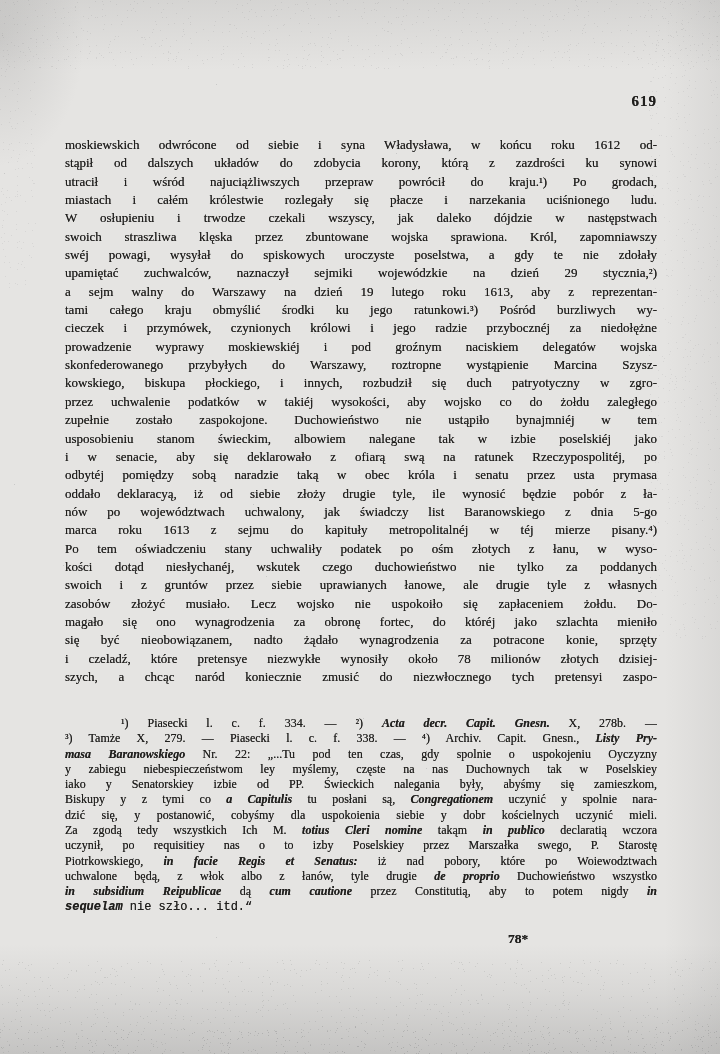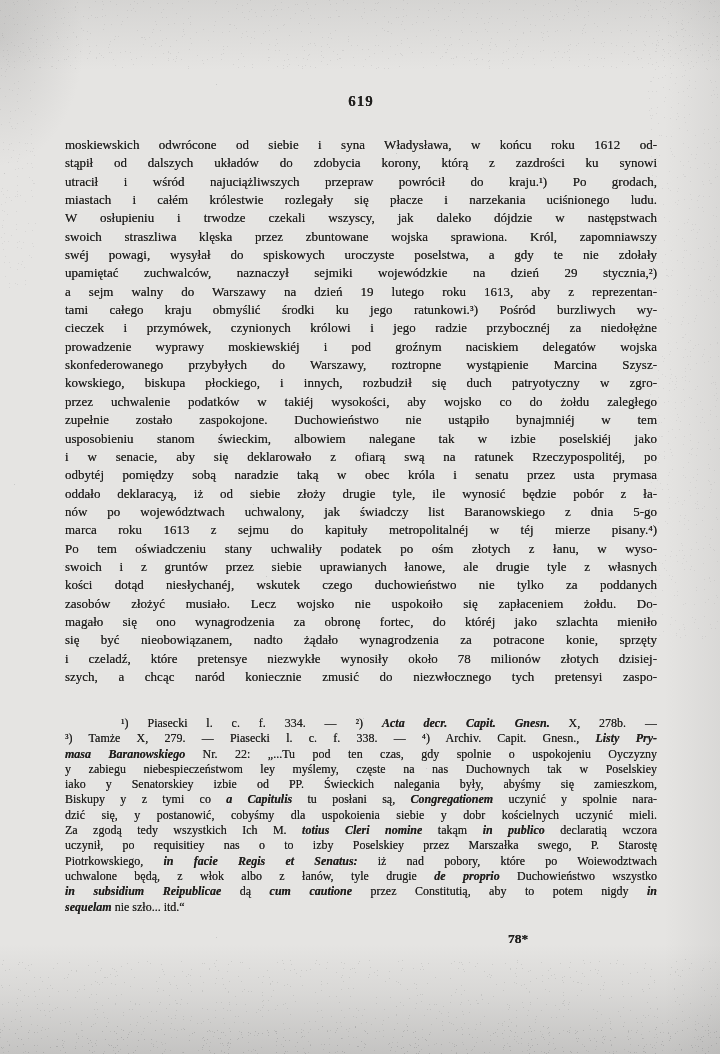--- a/index.html
+++ b/index.html
@@ -21,21 +21,21 @@
     background:
       linear-gradient(180deg, rgba(130,130,130,0.16) 0px, rgba(130,130,130,0) 70px),
       linear-gradient(0deg, rgba(120,120,120,0.30) 0px, rgba(125,125,125,0.12) 60px, rgba(125,125,125,0) 110px),
       linear-gradient(270deg, rgba(130,130,130,0.12) 0px, rgba(130,130,130,0) 55px),
       radial-gradient(120px 180px at 0px 40px, rgba(120,120,120,0.20), rgba(120,120,120,0) 70%);
   }
   .noise-svg { position: absolute; inset: 0; pointer-events: none; }
 
   .pagenum {
     position: absolute; top: 93px; left: 65px; width: 592px;
-    text-align: center; font-weight: bold; font-size: 15px;
+    text-align: right; font-weight: bold; font-size: 15px;
     letter-spacing: 1px;
     text-shadow: 0 0 0.5px rgba(20,20,20,0.8);
   }
   .body-text {
     position: absolute; top: 136px; left: 65px; width: 592px;
     font-size: 13px; line-height: 18.35px;
     text-shadow: 0 0 0.5px rgba(25,25,25,0.75);
   }
   .bline {
     text-align: justify;
@@ -47,21 +47,21 @@
     position: absolute; top: 716px; left: 65px; width: 592px;
     font-size: 12px; line-height: 15.3px;
     text-shadow: 0 0 0.4px rgba(25,25,25,0.75);
   }
   .fline {
     text-align: justify;
     text-align-last: justify;
     height: 15.3px; overflow: hidden;
   }
   .fline:first-child { padding-left: 56px; }
-  .fline.end { text-align-last: left; }
+  .fline.end { text-align-last: left; font-family: Liberation Mono, monospace; }
   .fline i { font-style: italic; font-weight: 600; }
   .sig {
     position: absolute; top: 931px; left: 508px;
     font-weight: bold; font-size: 13.5px;
     text-shadow: 0 0 0.5px rgba(20,20,20,0.8);
   }
 </style>
 </head>
 <body>
 
@@ -113,22 +113,22 @@
       <div class="bline">kowskiego, biskupa płockiego, i innych, rozbudził się duch patryotyczny w zgro-</div>
       <div class="bline">przez uchwalenie podatków w takiéj wysokości, aby wojsko co do żołdu zaległego</div>
       <div class="bline">zupełnie zostało zaspokojone.  Duchowieństwo nie ustąpiło bynajmniéj w tem</div>
       <div class="bline">usposobieniu stanom świeckim, albowiem nalegane tak w izbie poselskiéj jako</div>
       <div class="bline">i w senacie, aby się deklarowało z ofiarą swą na ratunek Rzeczypospolitéj, po</div>
       <div class="bline">odbytéj pomiędzy sobą naradzie taką w obec króla i senatu przez usta prymasa</div>
       <div class="bline">oddało deklaracyą, iż od siebie złoży drugie tyle, ile wynosić będzie pobór z ła-</div>
       <div class="bline">nów po województwach uchwalony, jak świadczy list Baranowskiego z dnia 5-go</div>
       <div class="bline">marca roku 1613 z sejmu do kapituły metropolitalnéj w téj mierze pisany.⁴)</div>
       <div class="bline">Po tem oświadczeniu stany uchwaliły podatek po ośm złotych z łanu, w wyso-</div>
+      <div class="bline">kości dotąd niesłychanéj, wskutek czego duchowieństwo nie tylko za poddanych</div>
       <div class="bline">swoich i z gruntów przez siebie uprawianych łanowe, ale drugie tyle z własnych</div>
-      <div class="bline">kości dotąd niesłychanéj, wskutek czego duchowieństwo nie tylko za poddanych</div>
       <div class="bline">zasobów złożyć musiało.  Lecz wojsko nie uspokoiło się zapłaceniem żołdu.  Do-</div>
       <div class="bline">magało się ono wynagrodzenia za obronę fortec, do któréj jako szlachta mieniło</div>
       <div class="bline">się być nieobowiązanem, nadto żądało wynagrodzenia za potracone konie, sprzęty</div>
       <div class="bline">i czeladź, które pretensye niezwykłe wynosiły około 78 milionów złotych dzisiej-</div>
       <div class="bline">szych, a chcąc naród koniecznie zmusić do niezwłocznego tych pretensyi zaspo-</div>
     </div>
 
   <div class="footnotes">
       <div class="fline"><span>¹) Piasecki l. c. f. 334. — ²) </span><i>Acta decr. Capit. Gnesn.</i><span> X, 278b. —</span></div>
       <div class="fline"><span>³) Tamże X, 279. — Piasecki l. c. f. 338. — ⁴) Archiv. Capit. Gnesn., </span><i>Listy Pry-</i></div>

